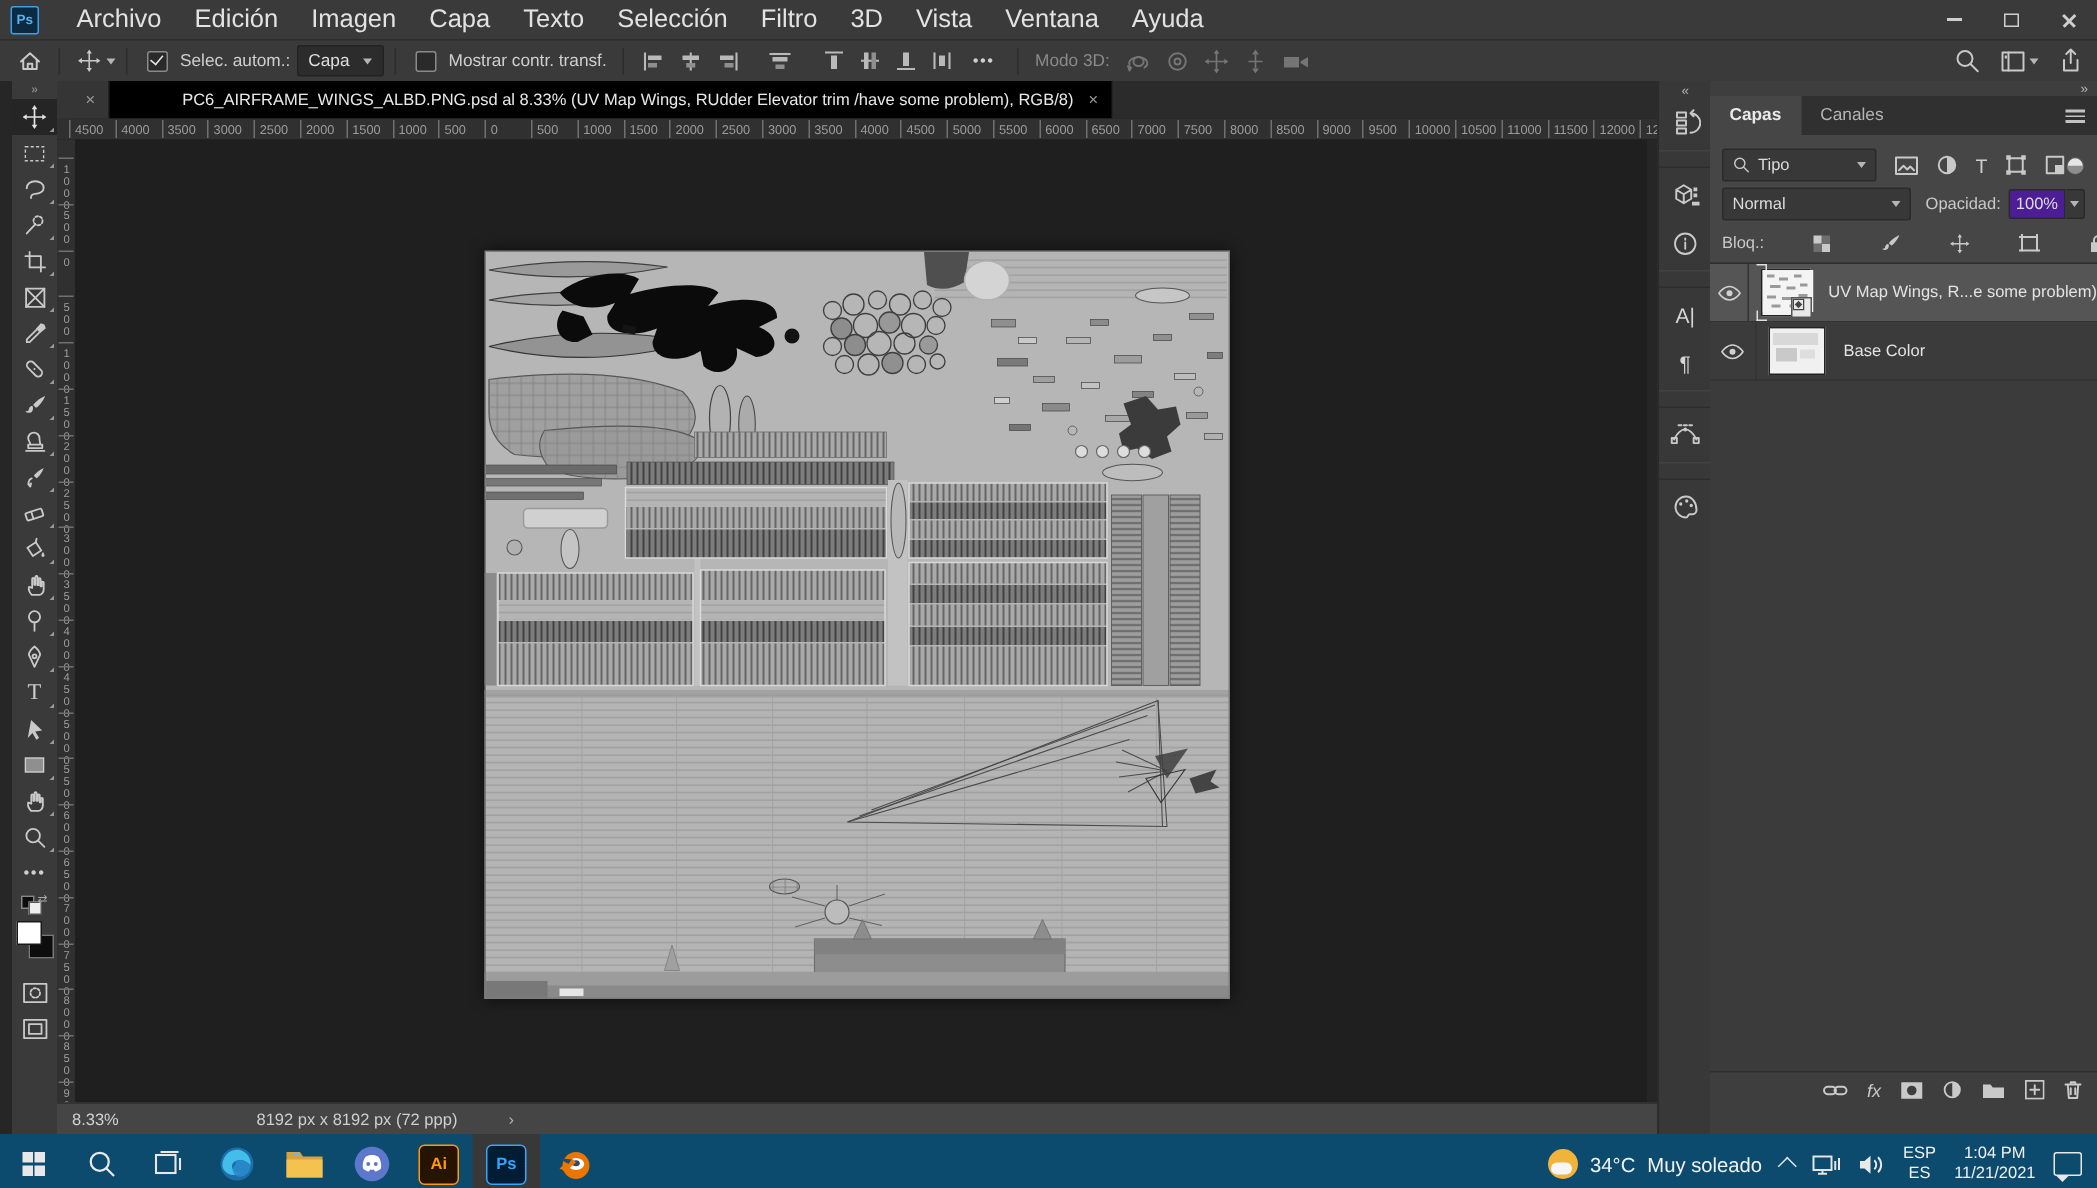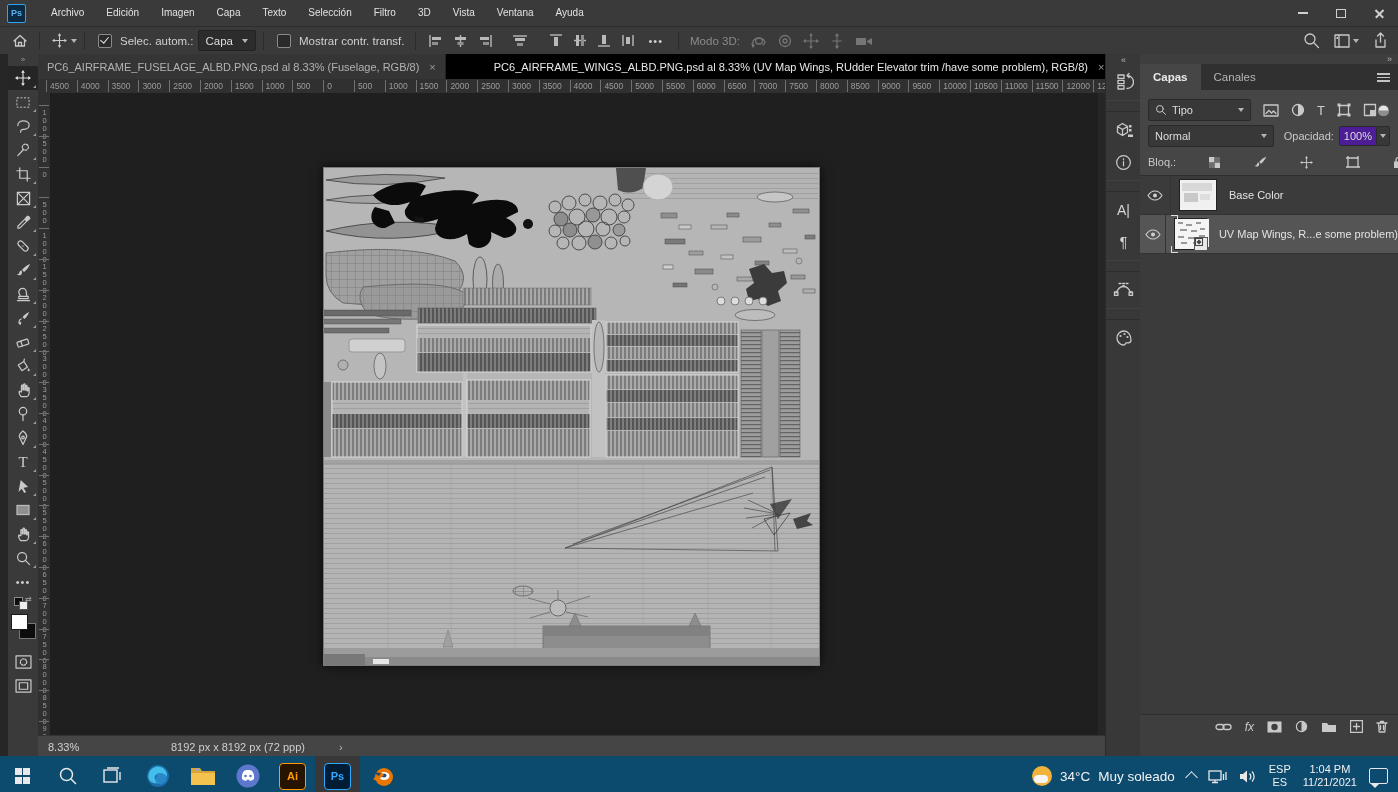--- a/index.html
+++ b/index.html
@@ -10,21 +10,21 @@
   .icon-stroke{stroke:#c9c9c9;fill:none;stroke-width:1.3;stroke-linecap:round;stroke-linejoin:round;}
   .dim .icon-stroke{stroke:#757575;}
   .caret{width:0;height:0;border-left:3.5px solid transparent;border-right:3.5px solid transparent;border-top:4px solid #b5b5b5;}
   .vsep{width:1px;height:18px;background:#2c2c2c;margin:0 7px;}
 
   
   #menubar{left:0;top:0;width:1398px;height:26px;background:#3a3a3a;border-bottom:1px solid #2d2d2d;display:flex;align-items:center;}
   #ps-logo{width:17px;height:17px;margin-left:7px;background:#0c2a42;border:1px solid #39a1e8;border-radius:2px;
            color:#55b2f0;font-size:9px;font-weight:bold;display:flex;align-items:center;justify-content:center;}
   #menu-items{display:flex;margin-left:14px;}
-  .menu-item{padding:0 11px;font-size:10px;color:#e2e2e2;line-height:26px;}
+  .menu-item{padding:0 11px;font-size:17px;color:#e2e2e2;line-height:26px;}
   #win-controls{margin-left:auto;display:flex;height:26px;}
   .winbtn{width:38px;height:26px;display:flex;align-items:center;justify-content:center;}
   .minbar{width:10px;height:1.5px;background:#cfcfcf;}
   .restore{width:8px;height:7px;border:1px solid #cfcfcf;position:relative;background:#3a3a3a;}
   .restore:before{content:"";position:absolute;left:2px;top:-4px;width:8px;height:7px;border:1px solid #cfcfcf;z-index:-1;}
   .xwrap{position:relative;width:11px;height:11px;}
   .xwrap i{position:absolute;left:0;top:5px;width:11px;height:1.5px;background:#cfcfcf;}
   .xwrap i:first-child{transform:rotate(45deg);} .xwrap i:last-child{transform:rotate(-45deg);}
 
   
@@ -477,21 +477,20 @@
         <svg width="17" height="14" viewBox="0 0 18 15">
           <rect x="1" y="1" width="16" height="13" class="icon-stroke"></rect>
           <rect x="4.5" y="4" width="9" height="7" class="icon-stroke"></rect>
         </svg>
       </div>
 </div>
 </div>
 
 <div class="abs" id="tabbar">
   <div class="doctab inactive">
-    <span>PC6_AIRFRAME_FUSELAGE_ALBD.PNG.psd al 8.33% (Fuselage, RGB/8)</span>
     <span class="tabclose">×</span>
   </div>
   <div class="doctab active">
     <span>PC6_AIRFRAME_WINGS_ALBD.PNG.psd al 8.33% (UV Map Wings, RUdder Elevator trim /have some problem), RGB/8)</span>
     <span class="tabclose">×</span>
   </div>
 </div>
 
 <div class="abs" id="rcorner"></div>
 <div class="abs" id="hruler">
@@ -904,37 +903,20 @@
           </svg>
         </span>
       <span style="margin-left:auto">Relleno:</span>
       <span class="valbox" style="margin-left:5px">100%</span>
       <span class="valcaret">
           <span class="caret"></span>
         </span>
     </div>
   </div>
   <div id="layerlist">
-    <div class="layer-row">
-      <div class="eye-cell">
-        <svg width="16" height="11" viewBox="0 0 16 11">
-            <path d="M1 5.5S3.8 1 8 1s7 4.5 7 4.5-2.8 4.5-7 4.5S1 5.5 1 5.5z" fill="none" stroke="#cfcfcf" stroke-width="1.1"></path>
-            <circle cx="8" cy="5.5" r="2" fill="#cfcfcf"></circle>
-          </svg>
-      </div>
-      <div class="thumb">
-        <svg width="34" height="28" viewBox="0 0 34 28">
-            <rect width="34" height="28" fill="#f0f0f0"></rect>
-            <rect x="2" y="3" width="30" height="8" fill="#d8d8d8"></rect>
-            <rect x="4" y="13" width="14" height="9" fill="#c9c9c9"></rect>
-            <rect x="20" y="14" width="10" height="6" fill="#dedede"></rect>
-          </svg>
-      </div>
-      <span class="layer-name">Base Color</span>
-    </div>
     <div class="layer-row sel">
       <div class="eye-cell">
         <svg width="16" height="11" viewBox="0 0 16 11">
             <path d="M1 5.5S3.8 1 8 1s7 4.5 7 4.5-2.8 4.5-7 4.5S1 5.5 1 5.5z" fill="none" stroke="#cfcfcf" stroke-width="1.1"></path>
             <circle cx="8" cy="5.5" r="2" fill="#cfcfcf"></circle>
           </svg>
       </div>
       <div class="thumb sel-brackets corner2">
         <svg width="34" height="28" viewBox="0 0 34 28">
             <rect width="34" height="28" fill="#f4f4f4"></rect>
@@ -954,20 +936,37 @@
           </svg>
         <span class="so-badge">
             <svg width="8" height="8" viewBox="0 0 8 8">
               <rect x="0.5" y="0.5" width="7" height="7" fill="none" stroke="#444"></rect>
               <path d="M4 1.5L6.5 4 4 6.5 1.5 4z" fill="#444"></path>
             </svg>
           </span>
       </div>
       <span class="layer-name">UV Map Wings, R...e some problem)</span>
     </div>
+    <div class="layer-row">
+      <div class="eye-cell">
+        <svg width="16" height="11" viewBox="0 0 16 11">
+            <path d="M1 5.5S3.8 1 8 1s7 4.5 7 4.5-2.8 4.5-7 4.5S1 5.5 1 5.5z" fill="none" stroke="#cfcfcf" stroke-width="1.1"></path>
+            <circle cx="8" cy="5.5" r="2" fill="#cfcfcf"></circle>
+          </svg>
+      </div>
+      <div class="thumb">
+        <svg width="34" height="28" viewBox="0 0 34 28">
+            <rect width="34" height="28" fill="#f0f0f0"></rect>
+            <rect x="2" y="3" width="30" height="8" fill="#d8d8d8"></rect>
+            <rect x="4" y="13" width="14" height="9" fill="#c9c9c9"></rect>
+            <rect x="20" y="14" width="10" height="6" fill="#dedede"></rect>
+          </svg>
+      </div>
+      <span class="layer-name">Base Color</span>
+    </div>
   </div>
   <div id="panel-bottom">
     <span>
         <svg width="17" height="10" viewBox="0 0 17 10">
           <rect x="1" y="2.5" width="8" height="5" rx="2.5" class="icon-stroke"></rect>
           <rect x="8" y="2.5" width="8" height="5" rx="2.5" class="icon-stroke"></rect>
         </svg>
       </span>
     <span id="fx-label">fx</span>
     <span>

